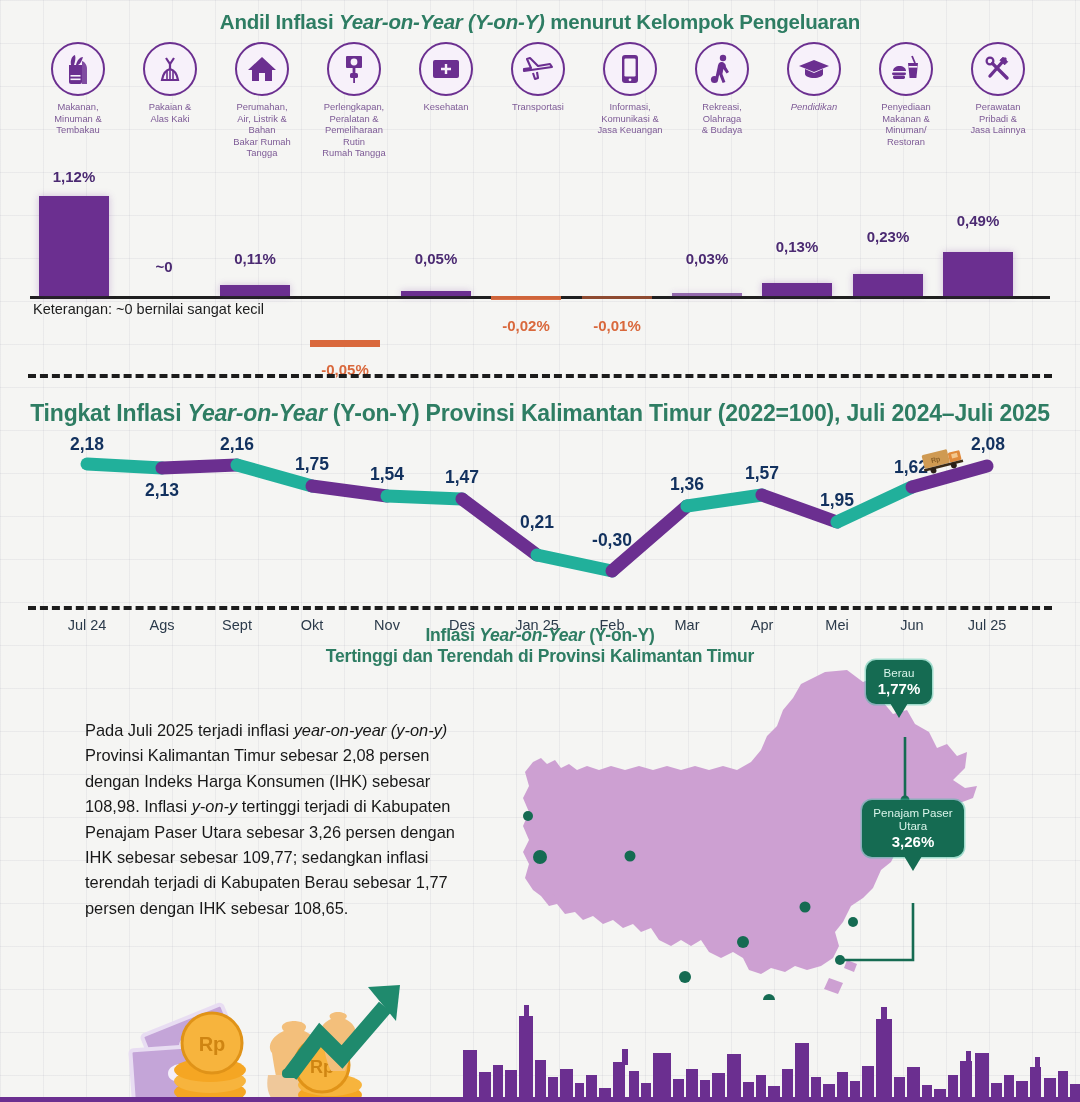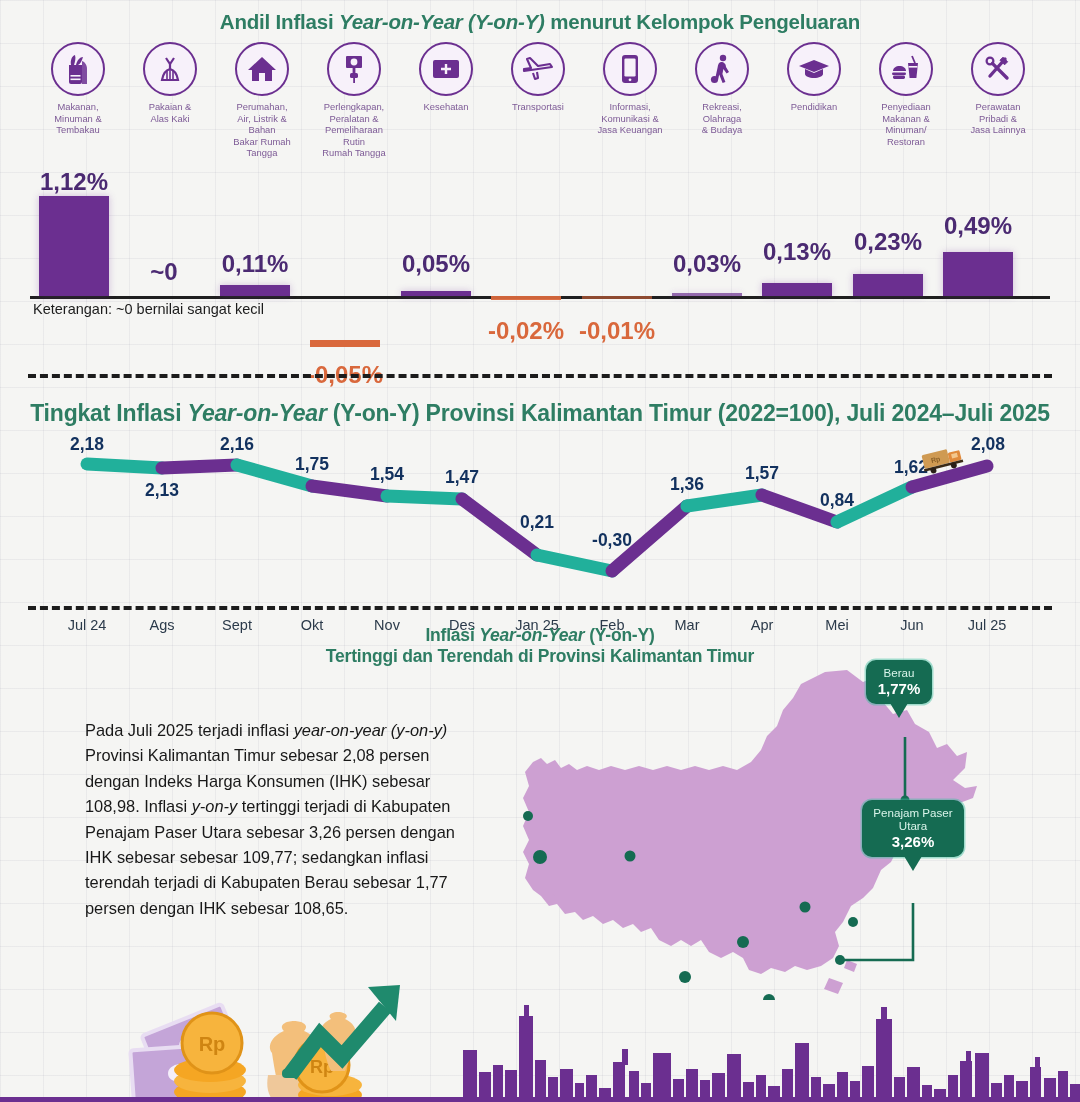--- a/index.html
+++ b/index.html
@@ -59,21 +59,21 @@
     position: absolute; bottom: 0; left: 4px; width: 70px;
     background: #6b2f90;
     box-shadow: 0 0 7px rgba(120,60,160,.30);
   }
   .bar-neg {
     position: absolute; top: 0; left: 4px; width: 70px;
     background: #d9683c;
   }
   .bar-val {
     position: absolute; width: 100%; text-align: center;
-    font-size: 24px; font-weight: bold; color: #4b2a72;
+    font-size: 15px; font-weight: bold; color: #4b2a72;
     white-space: nowrap;
   }
   .bar-val.neg { color: #d9683c; }
   #keterangan {
     position: absolute; left: 33px; top: 133px;
     font-size: 14.5px; color: #1c1c1c;
     white-space: nowrap;
   }
 
   
@@ -254,21 +254,21 @@
           <path d="M13 9c3 0 5 2 5 5l3 5-2.4 1.6-3.2-4.6-1 5 3 8-2.8 1-3.4-8.4-1 4.6-3-.8 2.4-11c.4-3 1.6-5.4 3.4-5.4z"></path>
           <circle cx="6.5" cy="26.5" r="3.6"></circle>
         </g>
           </svg>
       </div>
       <div class="icon-label" style="white-space:pre-line;">Rekreasi,
 Olahraga
 &amp; Budaya</div>
     </div>
 
-    <div class="icon-cell" style="left:766px;top:0;">
+    <div class="icon-cell" style="left:766px;top:0;font-style:italic;">
       <div class="icon-circle">
         <svg width="34" height="24" viewBox="0 0 34 24">
             <g fill="#6b2f90">
           <path d="M17 3 2 9l15 6 15-6z"></path>
           <path d="M8 12v5c0 2 4 4 9 4s9-2 9-4v-5l-9 4z"></path>
         </g>
           </svg>
       </div>
       <div class="icon-label" style="white-space:pre-line;">Pendidikan</div>
     </div>
@@ -398,21 +398,21 @@
     <div class="ln-val" style="left:87px;top:34px;">2,18</div>
     <div class="ln-val" style="left:162px;top:36px;margin-top:44px;">2,13</div>
     <div class="ln-val" style="left:237px;top:34px;">2,16</div>
     <div class="ln-val" style="left:312px;top:54px;">1,75</div>
     <div class="ln-val" style="left:387px;top:64px;">1,54</div>
     <div class="ln-val" style="left:462px;top:67px;">1,47</div>
     <div class="ln-val" style="left:537px;top:112px;">0,21</div>
     <div class="ln-val" style="left:612px;top:130px;">-0,30</div>
     <div class="ln-val" style="left:687px;top:74px;">1,36</div>
     <div class="ln-val" style="left:762px;top:63px;">1,57</div>
-    <div class="ln-val" style="left:837px;top:90px;">0,84</div>
+    <div class="ln-val" style="left:837px;top:90px;">1,95</div>
     <div class="ln-val" style="left:911px;top:57px;">1,62</div>
     <div class="ln-val" style="left:988px;top:34px;">2,08</div>
 
     <div class="ln-tick" style="left:87px;">Jul 24</div>
     <div class="ln-tick" style="left:162px;">Ags</div>
     <div class="ln-tick" style="left:237px;">Sept</div>
     <div class="ln-tick" style="left:312px;">Okt</div>
     <div class="ln-tick" style="left:387px;">Nov</div>
     <div class="ln-tick" style="left:462px;">Des</div>
     <div class="ln-tick" style="left:537px;">Jan 25</div>

